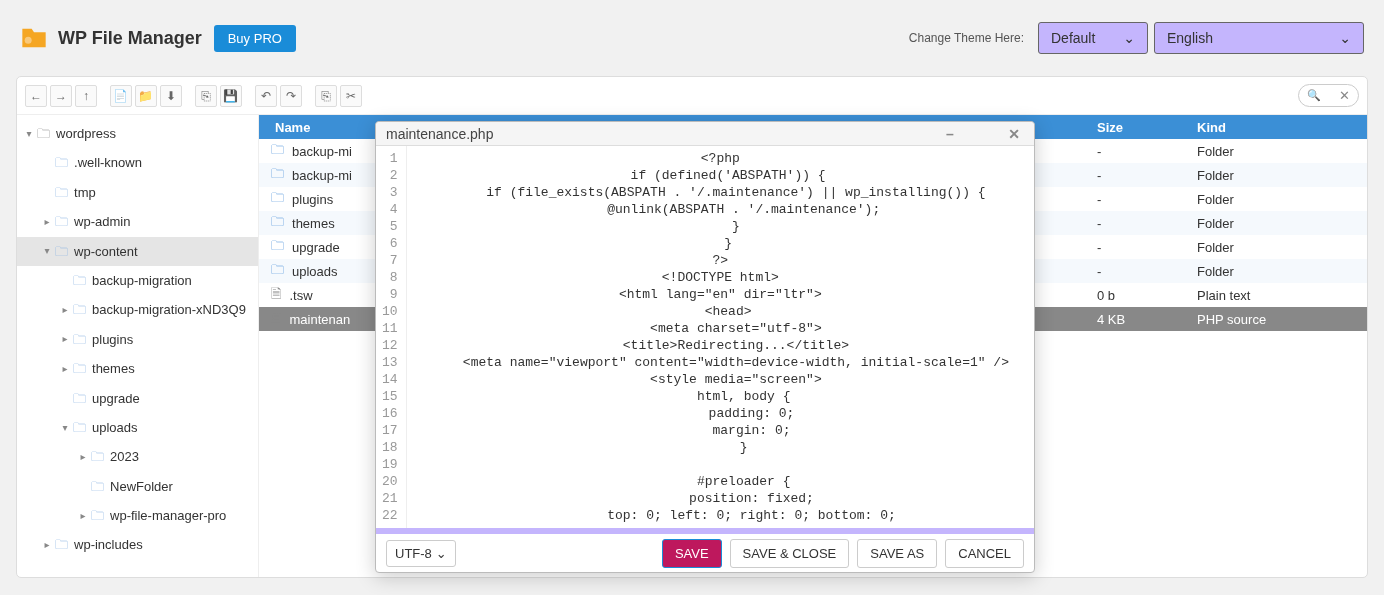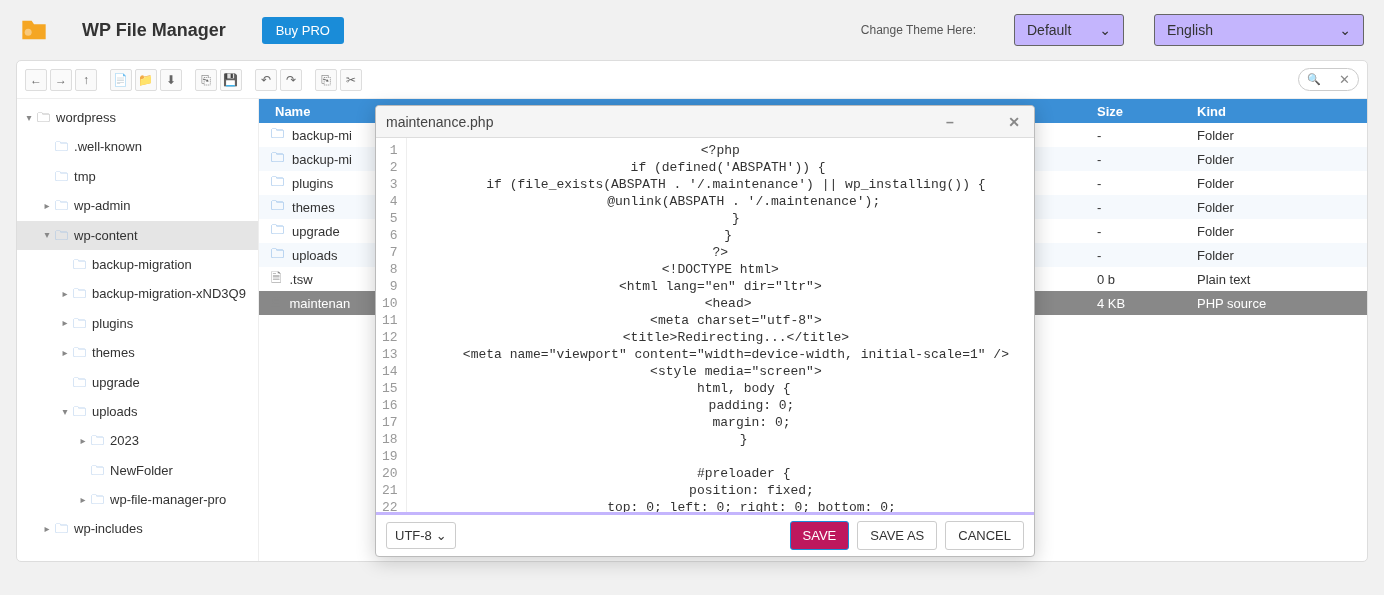--- a/index.html
+++ b/index.html
@@ -1,17 +1,17 @@
 <!DOCTYPE html>
 <html><head>
 <meta charset="utf-8">
 <style>
 * { box-sizing: border-box; margin: 0; padding: 0; }
 body { font-family: Arial, sans-serif; font-size: 13px; background: #f1f1f1; color: #333; width: 1384px; height: 595px; overflow: hidden; position: relative; }
-.header { display: flex; align-items: center; padding: 12px 20px; height: 60px; gap: 24px; }
+.header { display: flex; align-items: center; padding: 12px 20px; height: 76px; }
 .logo-icon { width: 28px; height: 28px; margin-right: 10px; }
 .logo-icon svg { width: 100%; height: 100%; }
 .title { font-size: 18px; font-weight: bold; color: #333; margin-right: 12px; }
 .buy-pro { background: #1a8cd8; color: #fff; border: none; padding: 6px 14px; border-radius: 3px; font-size: 13px; cursor: pointer; }
 .spacer { flex: 1; }
 .theme-label { font-size: 12px; color: #555; margin-right: 8px; font-weight: normal; }
 .dropdown { background: #c4b5fd; border: 1px solid #666; border-radius: 3px; padding: 7px 12px; font-size: 14px; min-width: 110px; margin-left: 6px; cursor: pointer; display: flex; align-items: center; justify-content: space-between; }
 .dropdown.lang { min-width: 210px; }
 .chevron { margin-left: 8px; }
 .fm-container { margin: 0 16px; background: #fff; border: 1px solid #ddd; border-radius: 5px; height: 502px; display: flex; flex-direction: column; position: relative; }
@@ -40,27 +40,27 @@
 .file-row .fname { flex: 1; padding-left: 12px; display: flex; align-items: center; }
 .file-row .ficon { margin-right: 8px; color: #4a90d9; }
 .file-row .file-ic { color: #888; }
 .file-row .fsize { width: 100px; }
 .file-row .fkind { width: 170px; }
 .statusbar { display: flex; align-items: center; height: 28px; border-top: 1px solid #ddd; font-size: 12px; color: #555; padding: 0 10px; }
 .status-left { flex: 0 0 auto; }
 .status-center { flex: 1; text-align: center; }
 .status-right { flex: 0 0 auto; }
 .editor-overlay { position: absolute; left: 358px; top: 44px; width: 660px; height: 452px; background: #fff; border: 1px solid #bbb; border-radius: 4px; box-shadow: 0 4px 20px rgba(0,0,0,0.2); display: flex; flex-direction: column; z-index: 100; }
-.editor-header { display: flex; align-items: center; height: 32px; padding: 0 10px; border-bottom: 1px solid #ddd; background: #f5f5f5; border-radius: 4px 4px 0 0; gap: 44px; }
+.editor-header { display: flex; align-items: center; height: 24px; padding: 0 10px; border-bottom: 1px solid #ddd; background: #f5f5f5; border-radius: 4px 4px 0 0; gap: 44px; }
 .editor-title { flex: 1; font-size: 14px; color: #444; }
 .win-btn { width: 20px; height: 20px; display: flex; align-items: center; justify-content: center; color: #888; cursor: pointer; font-size: 14px; font-weight: bold; }
 .code-area { flex: 1; display: flex; overflow: hidden; font-family: 'Courier New', monospace; font-size: 13px; }
 .line-nums { background: #fff; color: #999; padding: 4px 8px 4px 6px; text-align: right; border-right: 1px solid #eee; line-height: 17px; white-space: pre; }
 .code-text { flex: 1; padding: 4px 8px; color: #333; line-height: 17px; white-space: pre; overflow: hidden; text-align: center; }
-.editor-footer { display: flex; align-items: center; height: 44px; padding: 0 10px; border-top: 3px solid #c4b5fd; gap: 8px; }
+.editor-footer { display: flex; align-items: center; height: 44px; padding: 0 10px; border-top: 6px solid #c4b5fd; gap: 8px; }
 .enc-select { border: 1px solid #ccc; border-radius: 3px; padding: 5px 8px; font-size: 13px; cursor: pointer; display: flex; align-items: center; }
 .ed-btn { border: 1px solid #ccc; background: #fff; padding: 6px 12px; font-size: 13px; border-radius: 3px; cursor: pointer; color: #333; }
 .ed-btn.primary { background: #be185d; color: #fff; border-color: #1a8cd8; }
 </style>
 </head>
 <body>
 
 <div class="header">
   <span class="logo-icon">
     <svg viewBox="0 0 24 24">
@@ -313,17 +313,18 @@
         position: fixed;
         top: 0; left: 0; right: 0; bottom: 0;</div>
     </div>
     <div class="editor-footer">
       <div class="enc-select">
         <span>UTF-8</span>
         <span style="margin-left:4px">⌄</span>
       </div>
       <span class="spacer"></span>
       <button class="ed-btn primary">SAVE</button>
+      <button class="ed-btn">SAVE &amp; CLOSE</button>
       <button class="ed-btn">SAVE AS</button>
       <button class="ed-btn">CANCEL</button>
     </div>
   </div>
 </div>
 
 </body></html>

